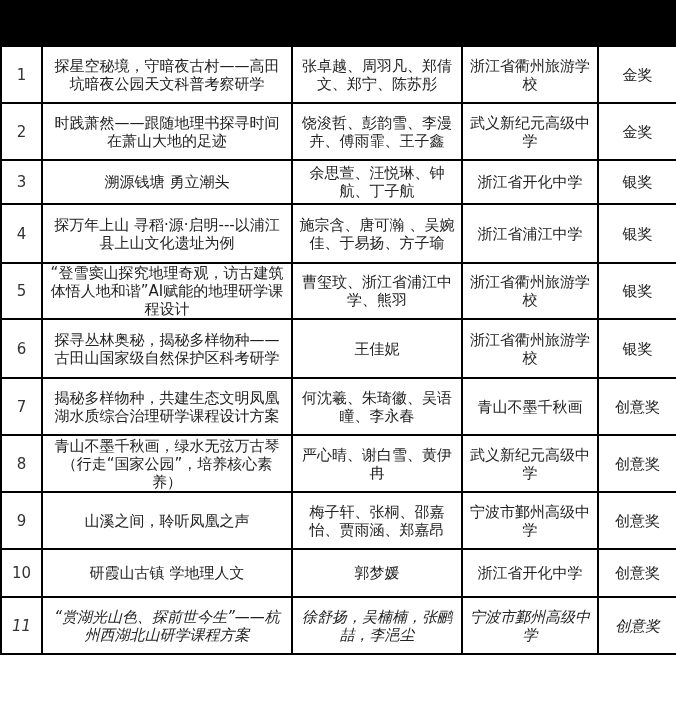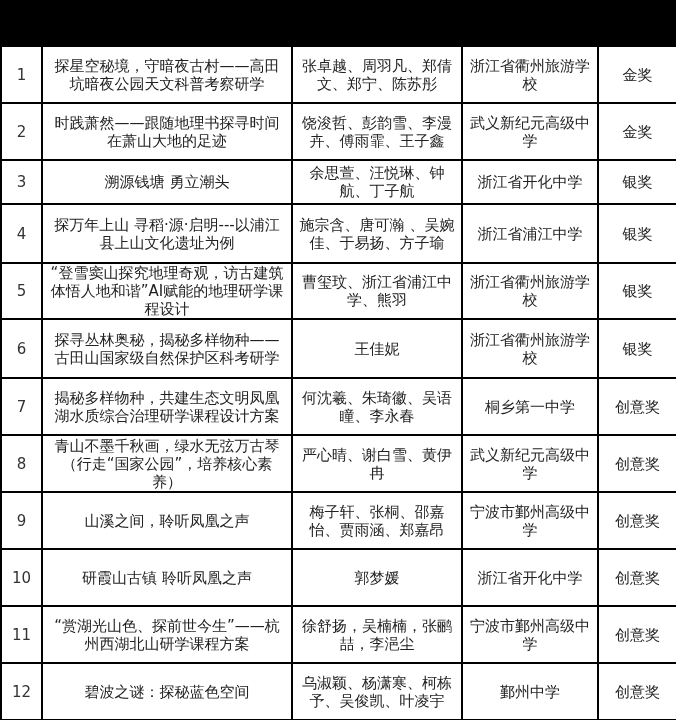--- a/index.html
+++ b/index.html
@@ -112,52 +112,45 @@
         <td class="idx">6</td>
         <td class="title">探寻丛林奥秘，揭秘多样物种——古田山国家级自然保护区科考研学</td>
         <td class="members">王佳妮</td>
         <td class="school">浙江省衢州旅游学校</td>
         <td class="award">银奖</td>
       </tr>
       <tr style="height: 57px;">
         <td class="idx">7</td>
         <td class="title">揭秘多样物种，共建生态文明凤凰湖水质综合治理研学课程设计方案</td>
         <td class="members">何沈羲、朱琦徽、吴语瞳、李永春</td>
-        <td class="school">桐乡第一中学</td>
+        <td class="school">青山不墨千秋画</td>
         <td class="award">创意奖</td>
       </tr>
       <tr style="height: 57px;">
         <td class="idx">8</td>
         <td class="title">青山不墨千秋画，绿水无弦万古琴（行走“国家公园”，培养核心素养）</td>
         <td class="members">严心晴、谢白雪、黄伊冉</td>
         <td class="school">武义新纪元高级中学</td>
         <td class="award">创意奖</td>
       </tr>
       <tr style="height: 57px;">
         <td class="idx">9</td>
         <td class="title">山溪之间，聆听凤凰之声</td>
         <td class="members">梅子轩、张桐、邵嘉怡、贾雨涵、郑嘉昂</td>
         <td class="school">宁波市鄞州高级中学</td>
         <td class="award">创意奖</td>
       </tr>
-      <tr style="height: 57px;">
+      <tr style="height: 48px;">
         <td class="idx">10</td>
-        <td class="title">研霞山古镇 聆听凤凰之声</td>
+        <td class="title">研霞山古镇 学地理人文</td>
         <td class="members">郭梦媛</td>
         <td class="school">浙江省开化中学</td>
         <td class="award">创意奖</td>
       </tr>
-      <tr style="height: 57px;">
+      <tr style="height: 57px; font-style: italic;">
         <td class="idx">11</td>
         <td class="title">“赏湖光山色、探前世今生”——杭州西湖北山研学课程方案</td>
         <td class="members">徐舒扬，吴楠楠，张鹂喆，李浥尘</td>
         <td class="school">宁波市鄞州高级中学</td>
         <td class="award">创意奖</td>
       </tr>
-      <tr style="height: 57px;">
-        <td class="idx">12</td>
-        <td class="title">碧波之谜：探秘蓝色空间</td>
-        <td class="members">乌淑颖、杨潇寒、柯栋予、吴俊凯、叶凌宇</td>
-        <td class="school">鄞州中学</td>
-        <td class="award">创意奖</td>
-      </tr>
     </tbody>
 </table>
 
 </body></html>

